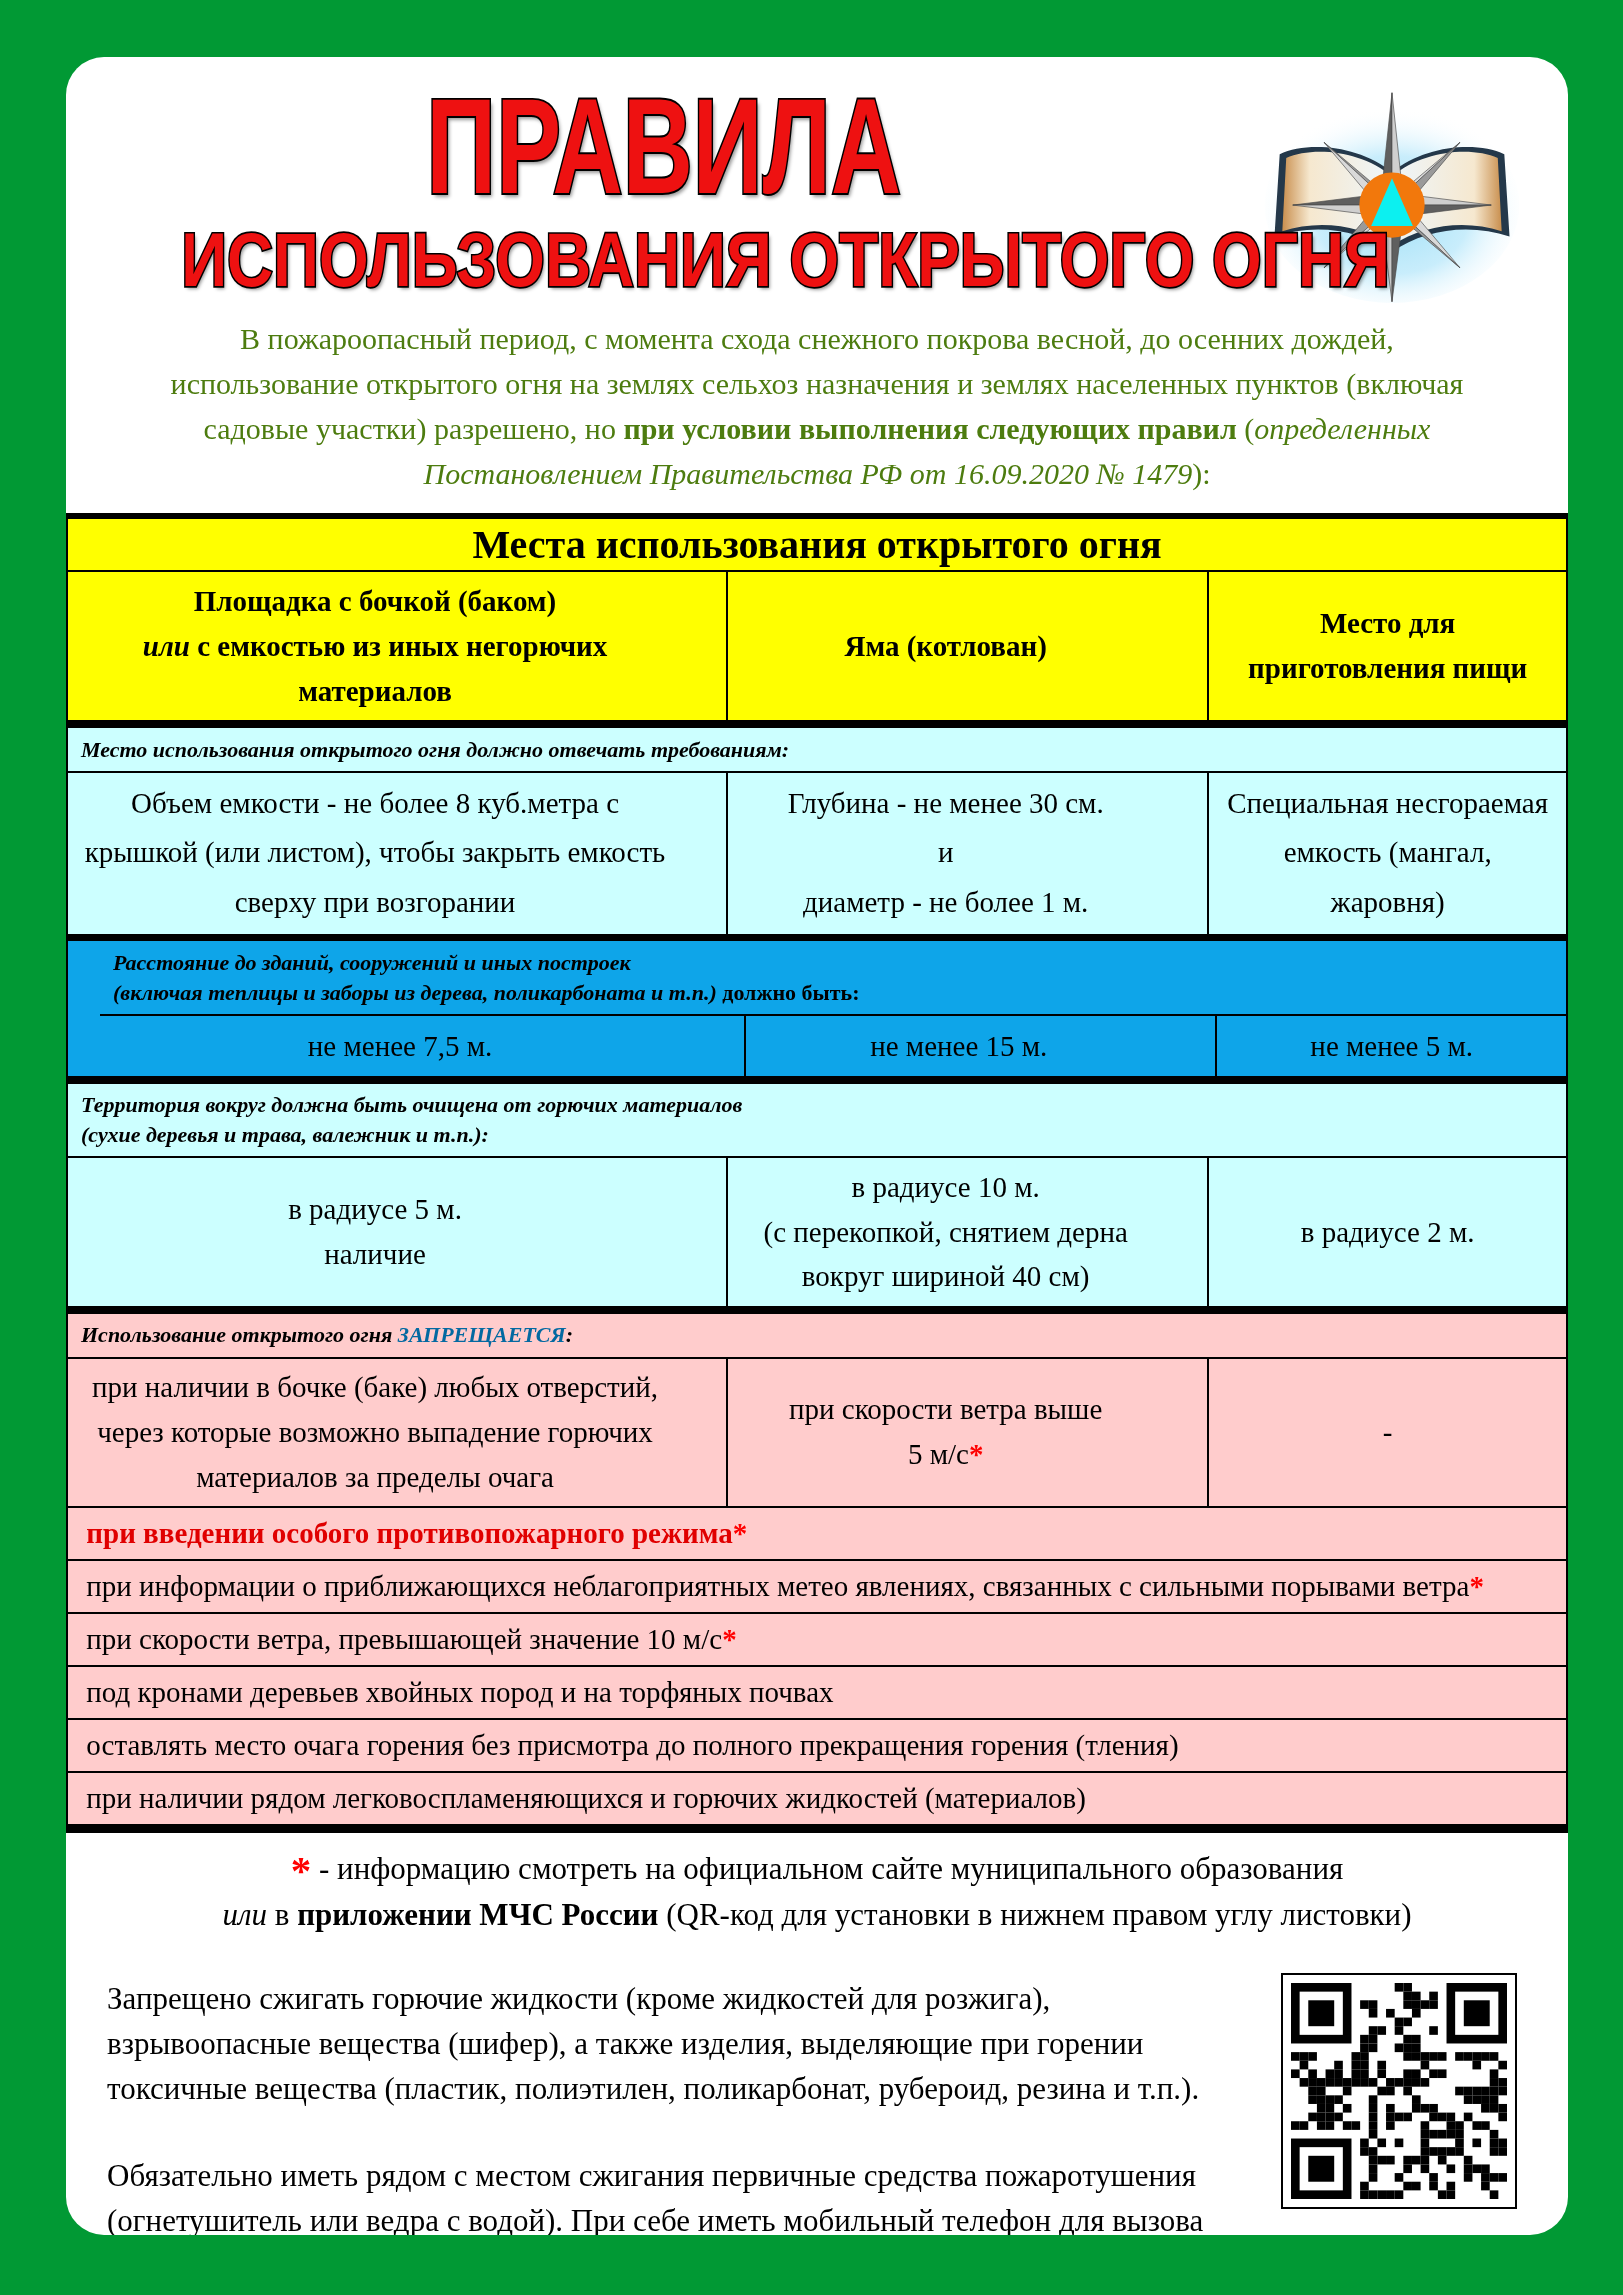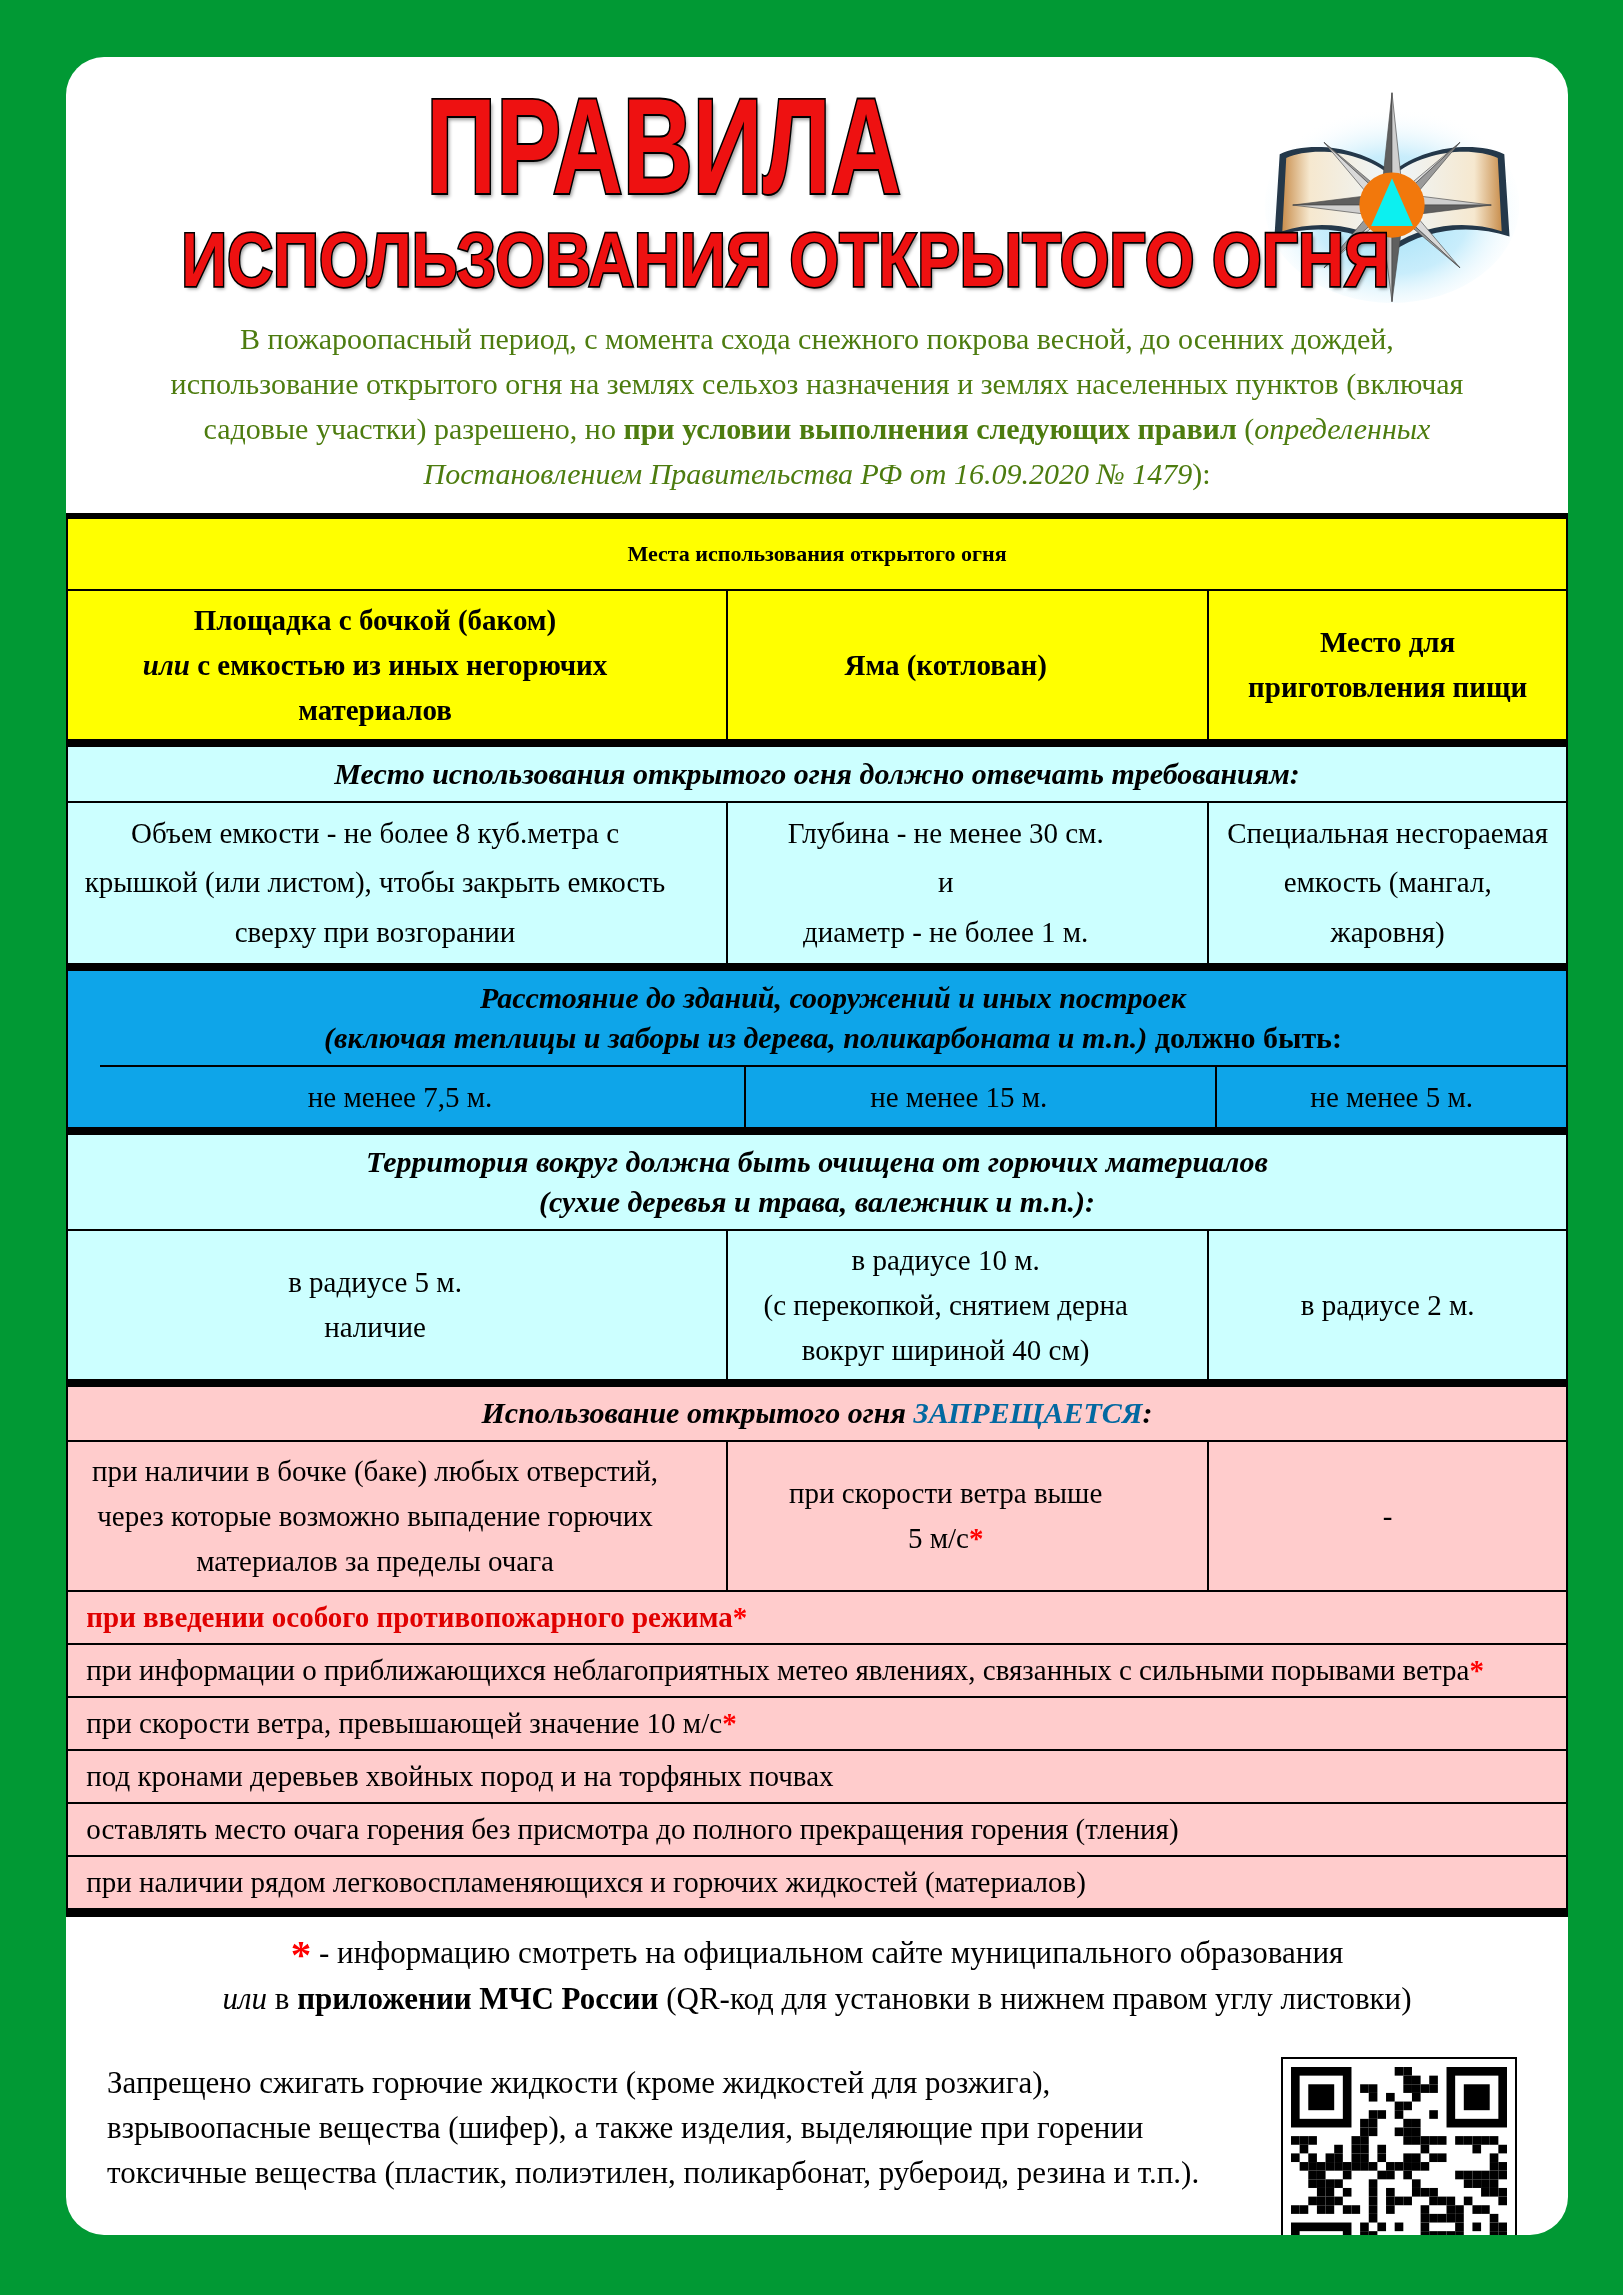--- a/index.html
+++ b/index.html
@@ -41,37 +41,37 @@
   }
   .b{font-weight:bold;} .i{font-style:italic;}
   
   .tbl{
     border-top:6.5px solid #000;border-bottom:9.2px solid #000;
     border-left:2.6px solid #000;border-right:2.6px solid #000;
     font-size:29px;color:#000;
   }
   .sep{height:7.9px;background:#000;}
   .sec-head{
-    text-align:center;padding:6.5px 13px;font-weight:bold;font-style:italic;
-    font-size:30px;line-height:1.35;border-bottom:2.6px solid #000;
+    text-align:left;padding:6.5px 13px;font-weight:bold;font-style:italic;
+    font-size:22px;line-height:1.35;border-bottom:2.6px solid #000;
   }
   .row3{display:flex;align-items:stretch;gap:44px;}
   .c{
     box-sizing:border-box;padding:6.5px 15.7px;text-align:center;
     display:flex;flex-direction:column;justify-content:center;
     line-height:1.45;
   }
   .c + .c{border-left:2.6px solid #000;}
   .w1{width:43.6%;} .w2{width:31%;} .w3{width:25.4%;}
   .bg-yellow{background:#ffff00;}
   .bg-cyan{background:#ccffff;}
   .bg-white{background:#0ea5e9;padding-left:32px;}
   .bg-pink{background:#ffcccc;}
   .places-title{
-    text-align:center;font-weight:bold;font-size:22px;padding:22px 13px;
+    text-align:center;font-weight:bold;font-size:40px;padding:2px 13px;
     border-bottom:2.6px solid #000;font-style:normal;
   }
   .places-row .c{font-weight:bold;min-height:110px;line-height:1.55;}
   .req-row .c{min-height:116px;line-height:1.7;}
   .dist-row .c{min-height:60px;}
   .terr-row .c{min-height:140px;line-height:1.55;}
   .proh-row .c{min-height:123px;line-height:1.55;}
   .pre{white-space:pre-line;}
   .red{color:#0369a1;}
   .red-star{color:#ff0000;font-weight:bold;}

